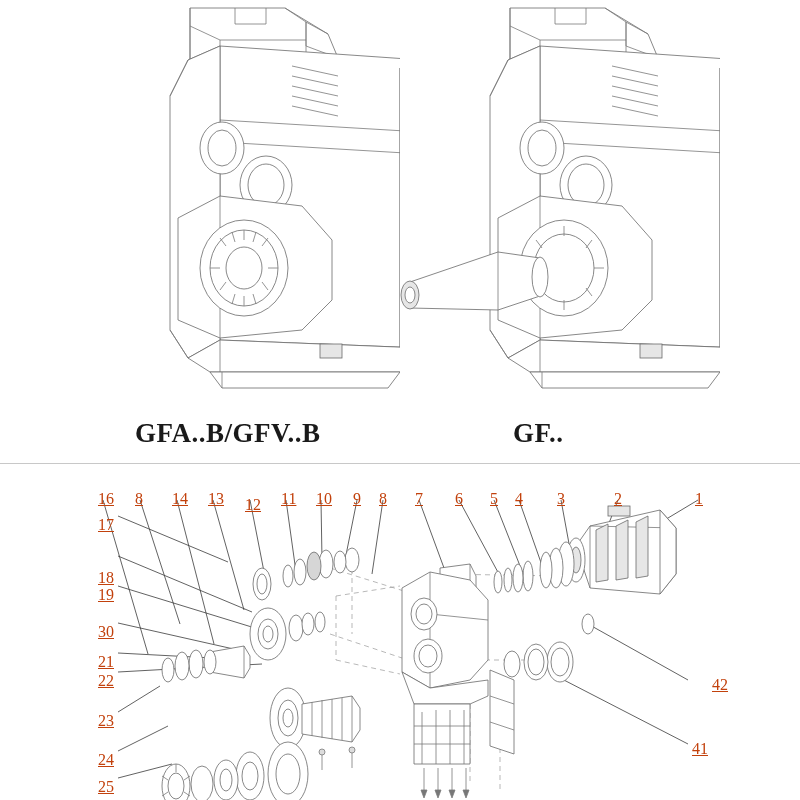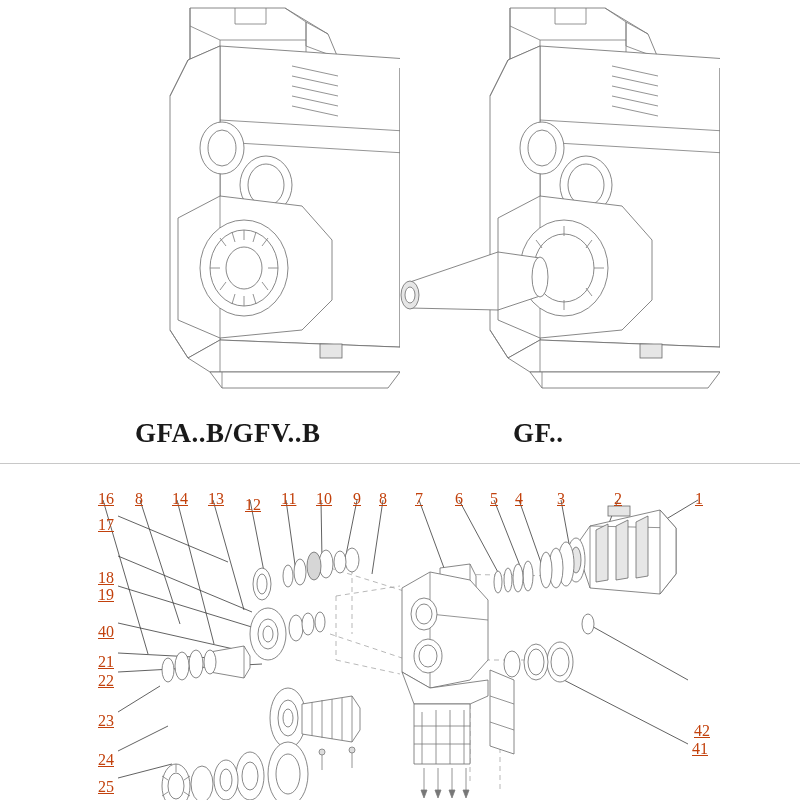--- a/index.html
+++ b/index.html
@@ -469,24 +469,24 @@
       <div class="callout" style="left:455px; top:26px;">6</div>
       <div class="callout" style="left:490px; top:26px;">5</div>
       <div class="callout" style="left:515px; top:26px;">4</div>
       <div class="callout" style="left:557px; top:26px;">3</div>
       <div class="callout" style="left:614px; top:26px;">2</div>
       <div class="callout" style="left:695px; top:26px;">1</div>
 
       <div class="callout" style="left:98px; top:52px;">17</div>
       <div class="callout" style="left:98px; top:92px;margin-top:13px;">18</div>
       <div class="callout" style="left:98px; top:122px;">19</div>
-      <div class="callout" style="left:98px; top:159px;">40</div>
+      <div class="callout" style="left:98px; top:159px;">30</div>
       <div class="callout" style="left:98px; top:189px;">21</div>
       <div class="callout" style="left:98px; top:208px;">22</div>
       <div class="callout" style="left:98px; top:248px;">23</div>
       <div class="callout" style="left:98px; top:287px;">24</div>
       <div class="callout" style="left:98px; top:314px;">25</div>
 
-      <div class="callout" style="left:694px; top:212px;margin-top:46px;">42</div>
+      <div class="callout" style="left:712px; top:212px;">42</div>
       <div class="callout" style="left:692px; top:276px;">41</div>
     </div>
   </div>
 </div>
 
 </body></html>

